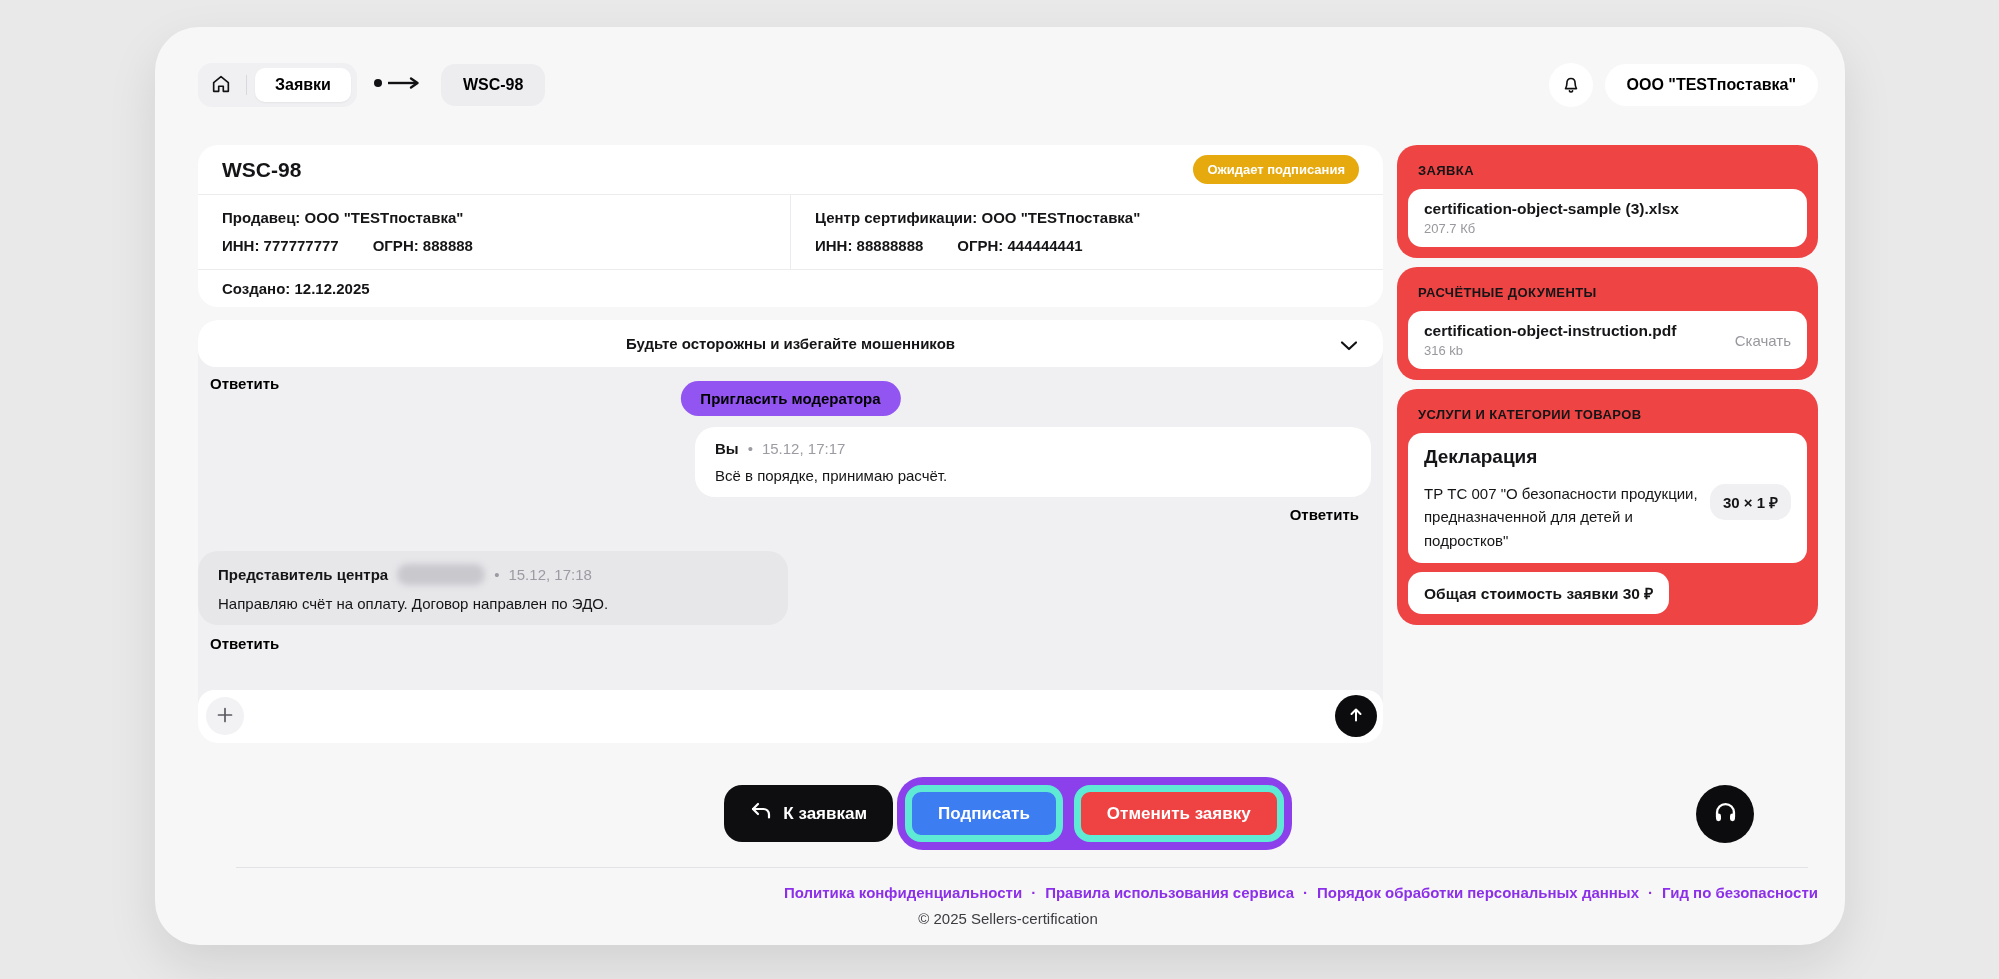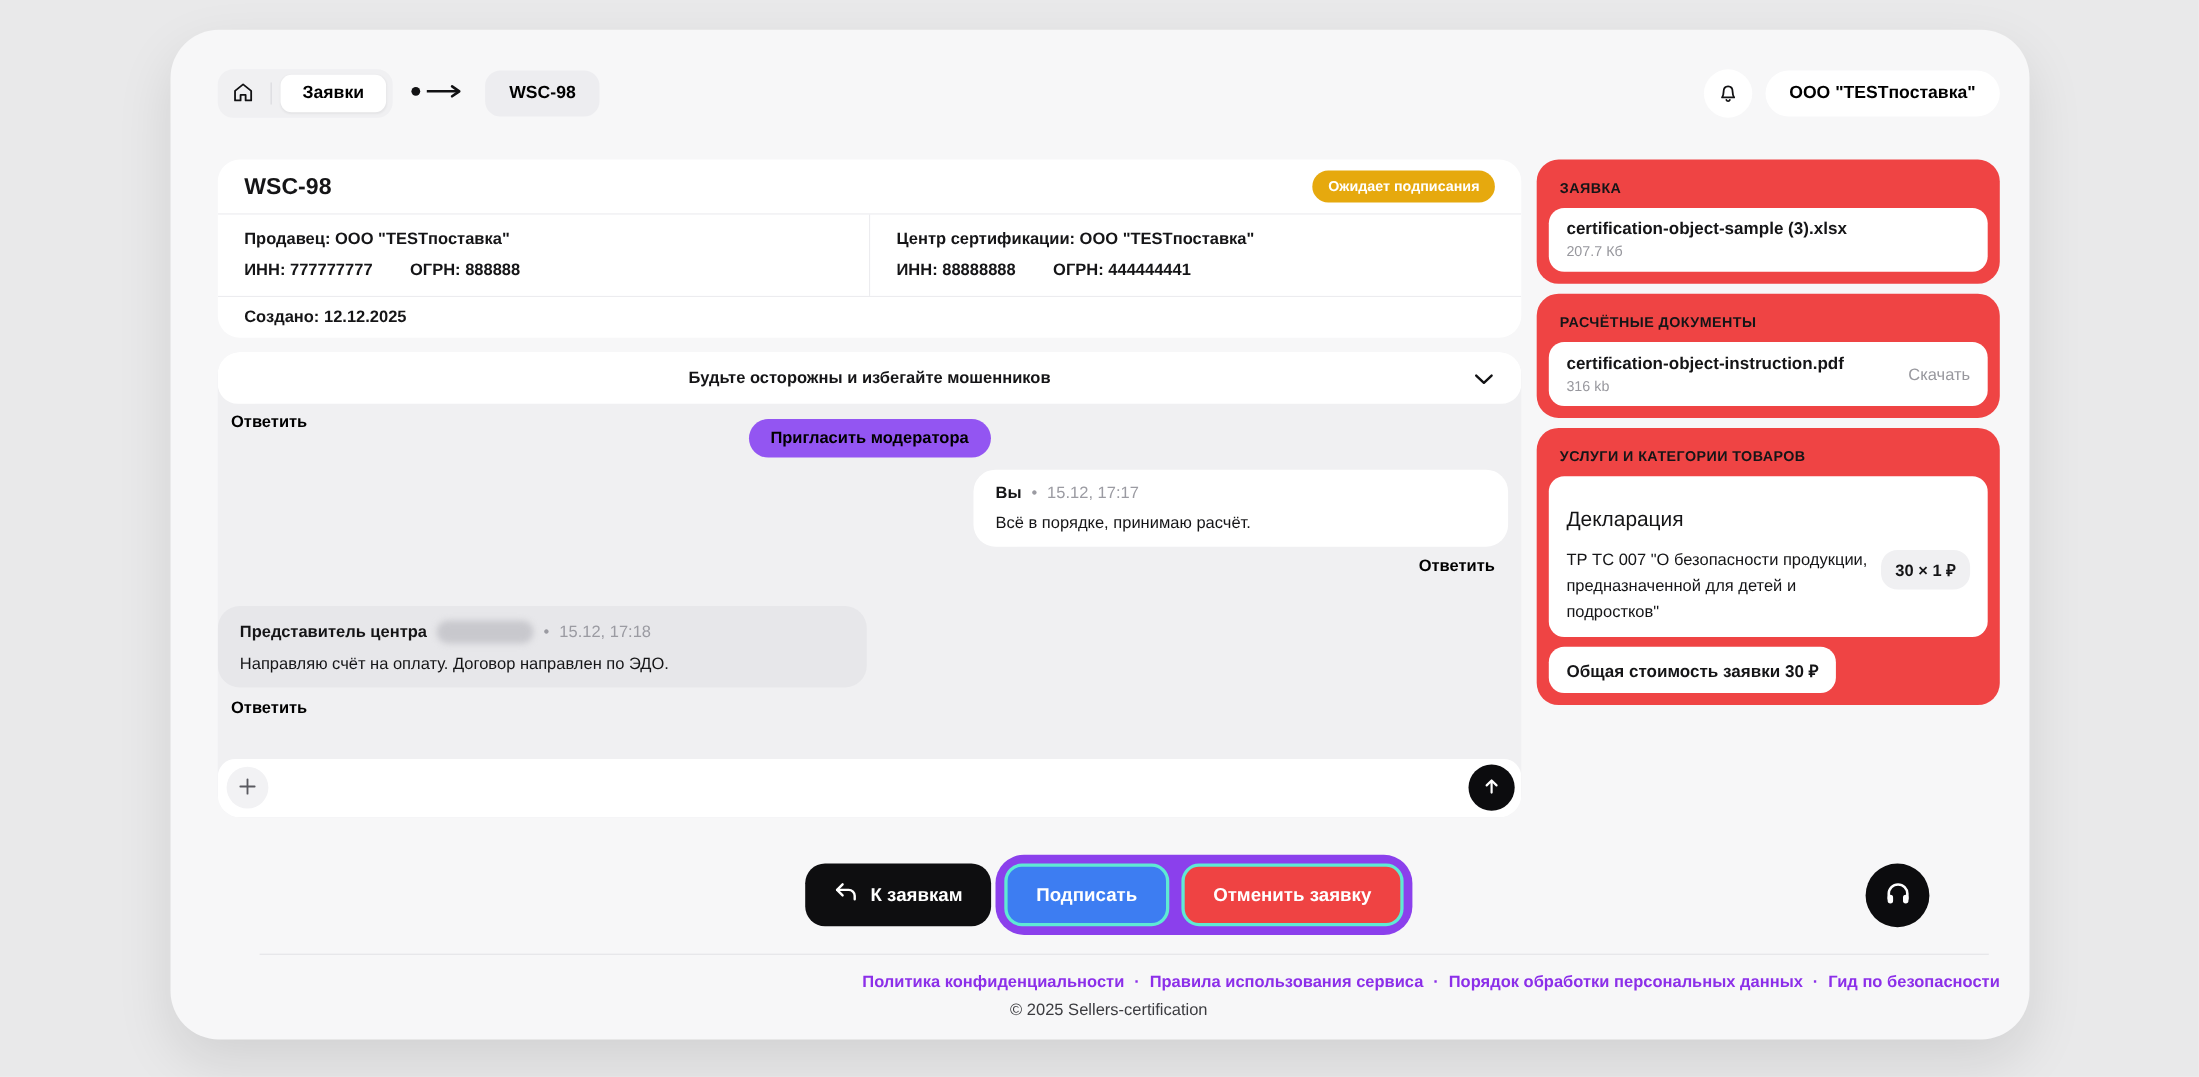--- a/index.html
+++ b/index.html
@@ -50,37 +50,37 @@
 
   
   .chat { margin-top:13px; background:#f0f0f2; border-radius:20px; height:423px; display:flex; flex-direction:column; position:relative; overflow:hidden; }
   .banner { background:#fff; border-radius:18px; height:47px; flex:none; display:flex; align-items:center; justify-content:center; position:relative; font-weight:700; font-size:15px; cursor:pointer; }
   .banner .chev { position:absolute; right:24px; top:18px; }
   .chat-row1 { position:relative; height:50px; margin-top:6px; flex:none; }
   .reply { font-weight:700; font-size:15px; cursor:pointer; background:none; border:none; font-family:inherit; }
   .reply-tl { position:absolute; left:12px; top:2px; }
   .mod-btn { position:absolute; left:50%; transform:translateX(-50%); top:8px; background:#9355f2; color:#000000; font-weight:700; font-size:15px; padding:9px 20px; border-radius:19px; border:none; cursor:pointer; font-family:inherit; }
   .bubble { border-radius:20px; padding:13px 20px; font-size:15px; flex:none; }
-  .bubble-right { background:#fff; align-self:flex-end; width:486px; margin-right:12px; margin-top:4px; }
+  .bubble-right { background:#fff; align-self:flex-end; width:676px; margin-right:12px; margin-top:4px; }
   .bubble-left { background:#e7e7ea; align-self:flex-start; width:590px; margin-top:28px; }
   .b-head { display:flex; align-items:center; gap:9px; font-weight:700; font-size:15px; }
   .b-dot, .b-time { color:#9b9ba2; font-weight:400; }
   .b-text { margin-top:10px; font-weight:400; }
   .blur-name { display:inline-block; width:88px; height:21px; background:#c8c8cd; border-radius:11px; filter:blur(3px); }
   .reply-r { align-self:flex-end; margin:9px 24px 0 0; }
   .reply-l { align-self:flex-start; margin:10px 0 0 12px; }
   .chat-input { margin-top:auto; background:#fff; border-radius:16px; height:53px; flex:none; display:flex; align-items:center; justify-content:space-between; padding:0 6px 0 8px; cursor:text; }
   .plus-btn { width:38px; height:38px; border-radius:50%; background:#f2f2f4; border:none; display:flex; align-items:center; justify-content:center; cursor:pointer; }
   .send-btn { width:42px; height:42px; border-radius:50%; background:#0c0c0e; border:none; display:flex; align-items:center; justify-content:center; cursor:pointer; }
 
   
   .action-bar { position:relative; margin-top:34px; display:flex; align-items:center; justify-content:center; height:74px; }
   .back-btn { background:#0e0e10; color:#fff; height:57px; border-radius:18px; padding:0 26px; display:flex; align-items:center; gap:11px; font-weight:700; font-size:17px; border:none; cursor:pointer; margin-right:4px; font-family:inherit; }
   .action-wrap { background:#8b40ec; border-radius:26px; padding:8px; display:flex; align-items:center; }
-  .abtn { height:57px; border-radius:16px; border:3px solid #5eead4; color:#fff; font-weight:700; font-size:17px; padding:0 26px; cursor:pointer; font-family:inherit; }
+  .abtn { height:57px; border-radius:16px; border:7px solid #5eead4; color:#fff; font-weight:700; font-size:17px; padding:0 26px; cursor:pointer; font-family:inherit; }
   .abtn-blue { background:#3d7df2; }
   .abtn + .abtn { margin-left:11px; }
   .abtn-red { background:#ef4343; margin-left:21px; }
   .support-btn { position:absolute; right:64px; top:8px; width:58px; height:58px; border-radius:50%; background:#0c0c0e; border:none; display:flex; align-items:center; justify-content:center; cursor:pointer; }
 
   
   .footer-divider { height:1px; background:#e3e3e6; margin:16px 10px 0 38px; }
   .footer-links { margin-top:16px; text-align:right; font-size:15px; font-weight:700; }
   .footer-links a { color:#8c2fe9; text-decoration:none; cursor:pointer; }
   .link-sep { color:#8c2fe9; margin:0 9px; font-weight:700; }
@@ -88,21 +88,21 @@
 
   
   .side-sec { background:#ef4444; border-radius:20px; padding:11px; }
   .side-head { font-size:13px; font-weight:700; letter-spacing:.4px; padding:7px 10px 11px; }
   .side-card { background:#fff; border-radius:14px; padding:11px 16px; cursor:pointer; }
   .file-name { font-weight:700; font-size:15.5px; }
   .file-size { color:#98989e; font-size:13px; margin-top:3px; }
   .doc-card { display:flex; justify-content:space-between; align-items:center; }
   .download-link { color:#98989e; font-weight:400; font-size:15px; background:none; border:none; cursor:pointer; font-family:inherit; }
   .svc-card { cursor:default; }
-  .svc-cat { font-size:19px; font-weight:400; margin:18px 0 14px; }
+  .svc-cat { font-size:19px; font-weight:700; margin:2px 0 14px; }
   .svc-row { display:flex; gap:12px; align-items:flex-start; }
   .svc-text { flex:1; font-size:15px; line-height:1.55; }
   .price-pill { background:#f0f0f2; border-radius:15px; padding:8px 13px; font-weight:700; font-size:15px; white-space:nowrap; margin-top:2px; }
   .total-pill { display:inline-block; background:#fff; border-radius:14px; padding:10px 16px; font-weight:700; font-size:15.5px; margin-top:9px; }
 </style>
 </head>
 <body>
 
 <div class="app">
 

